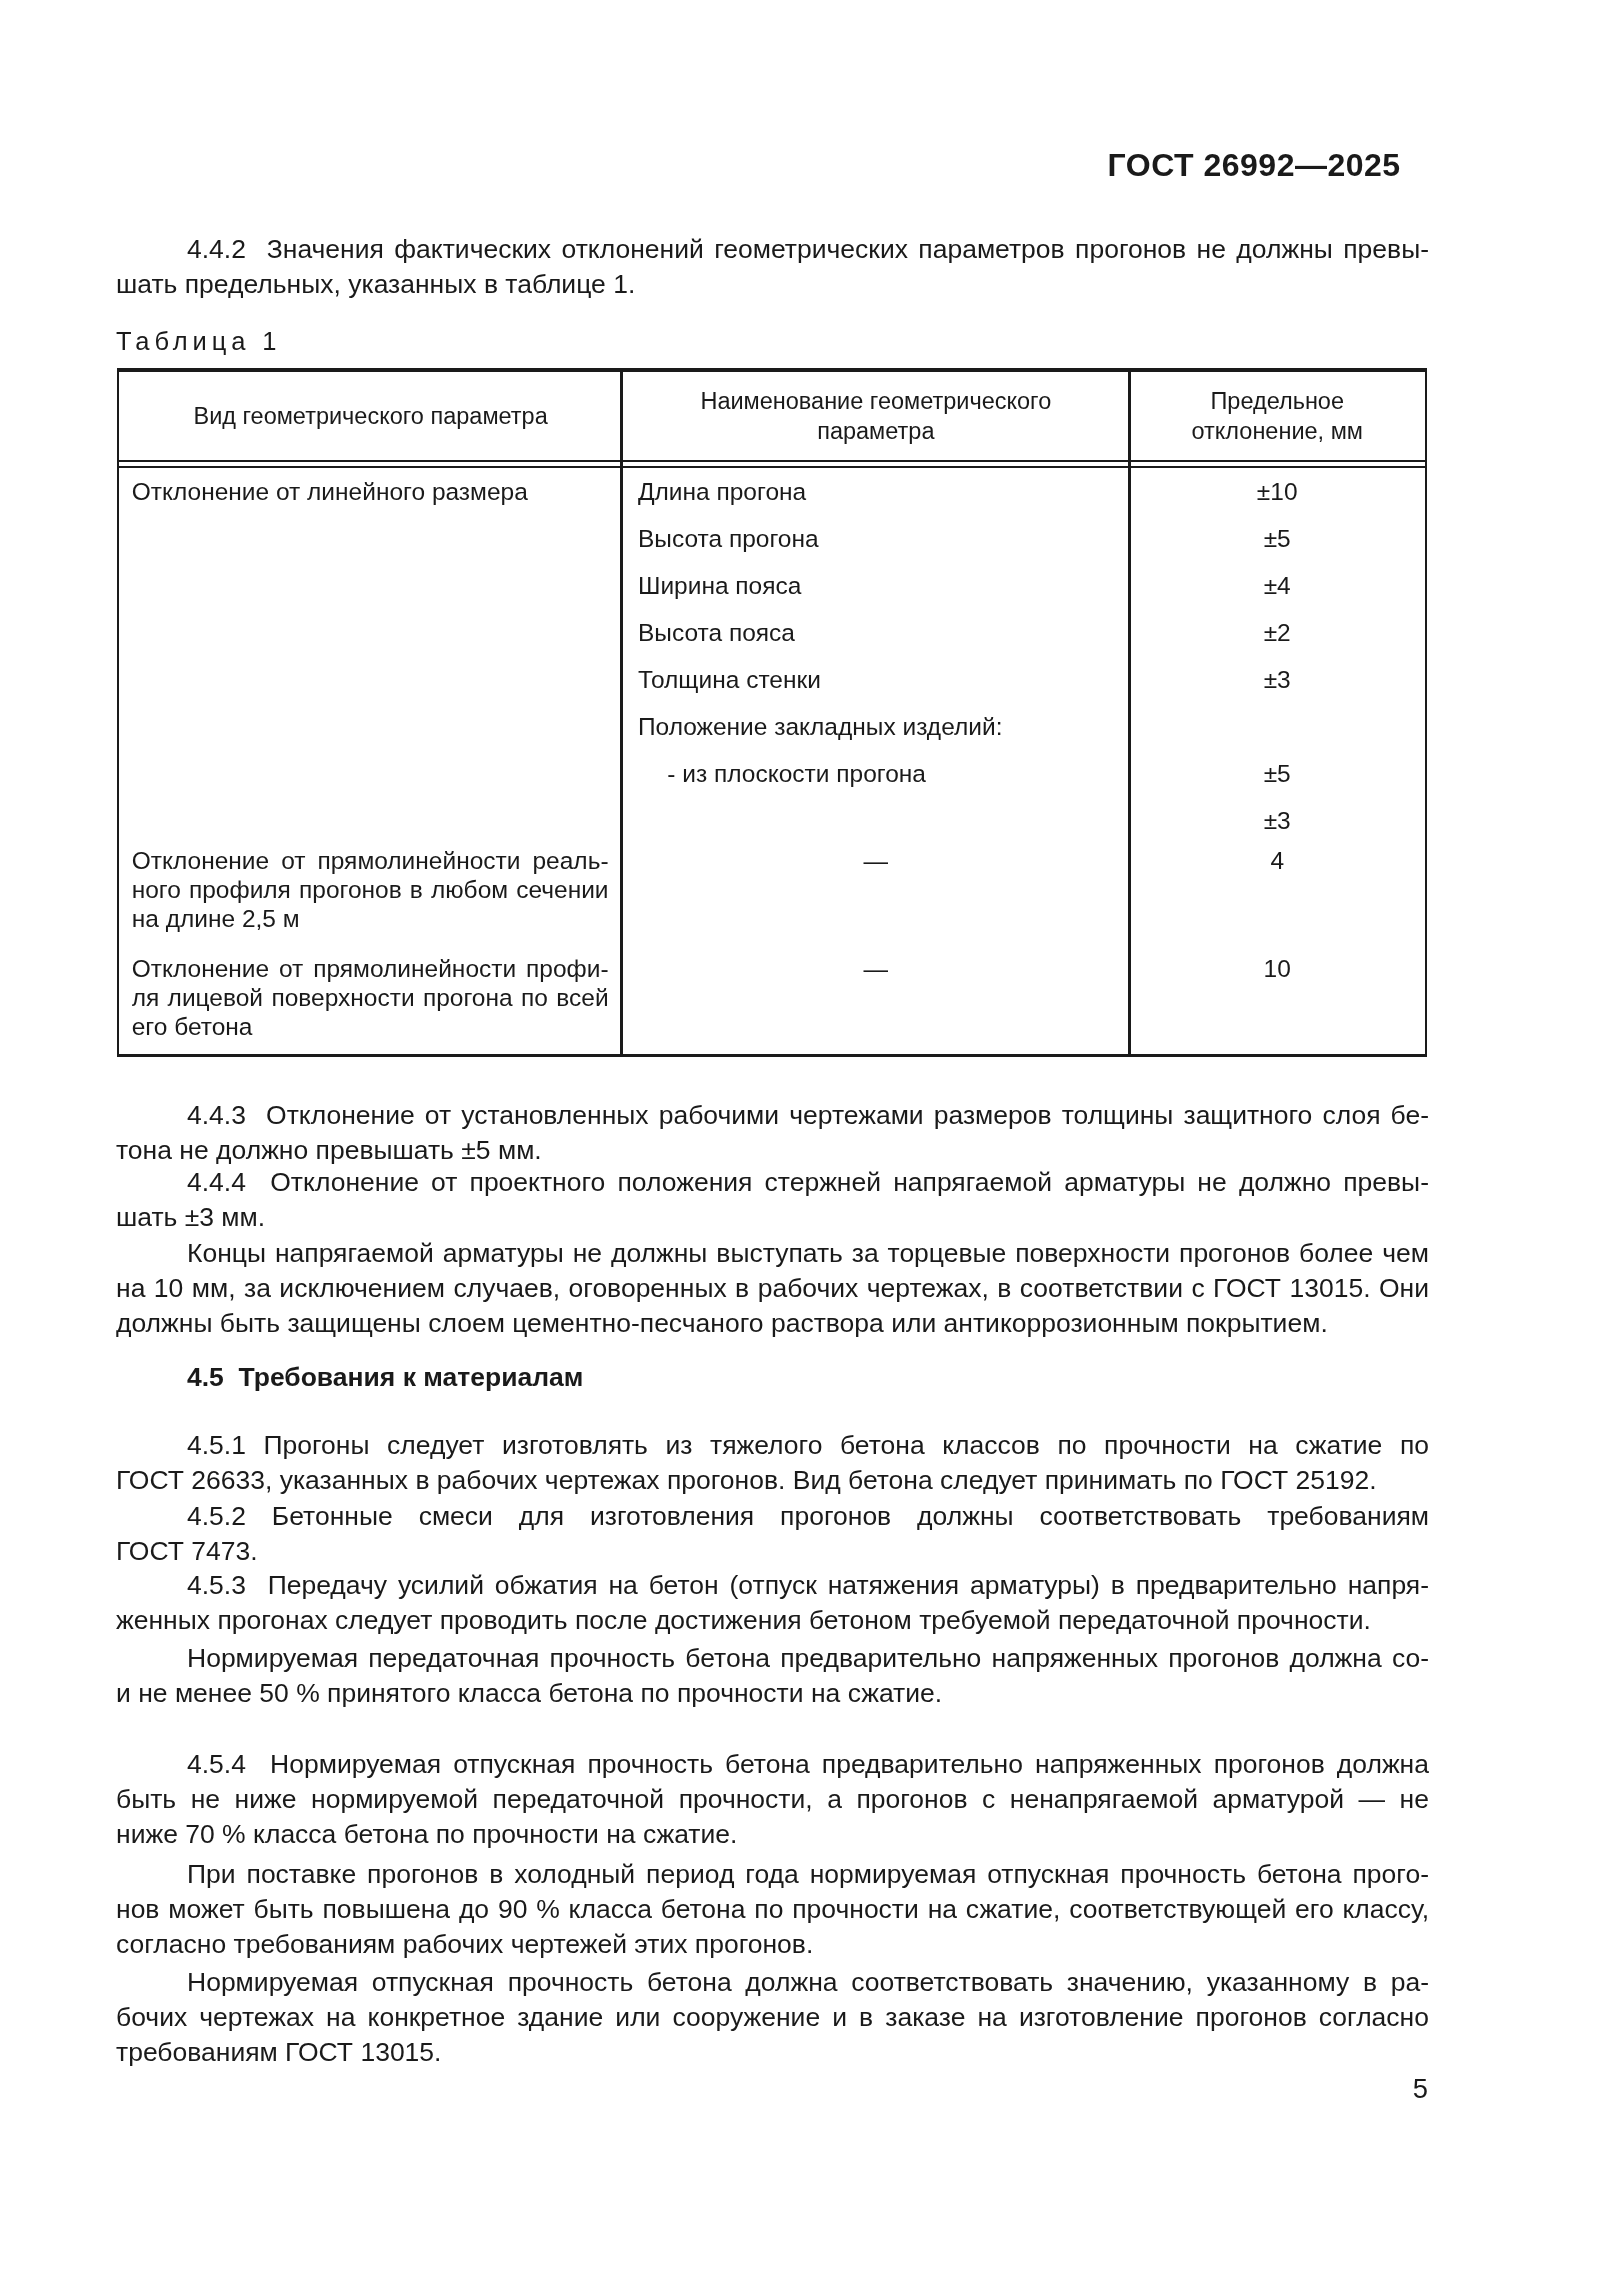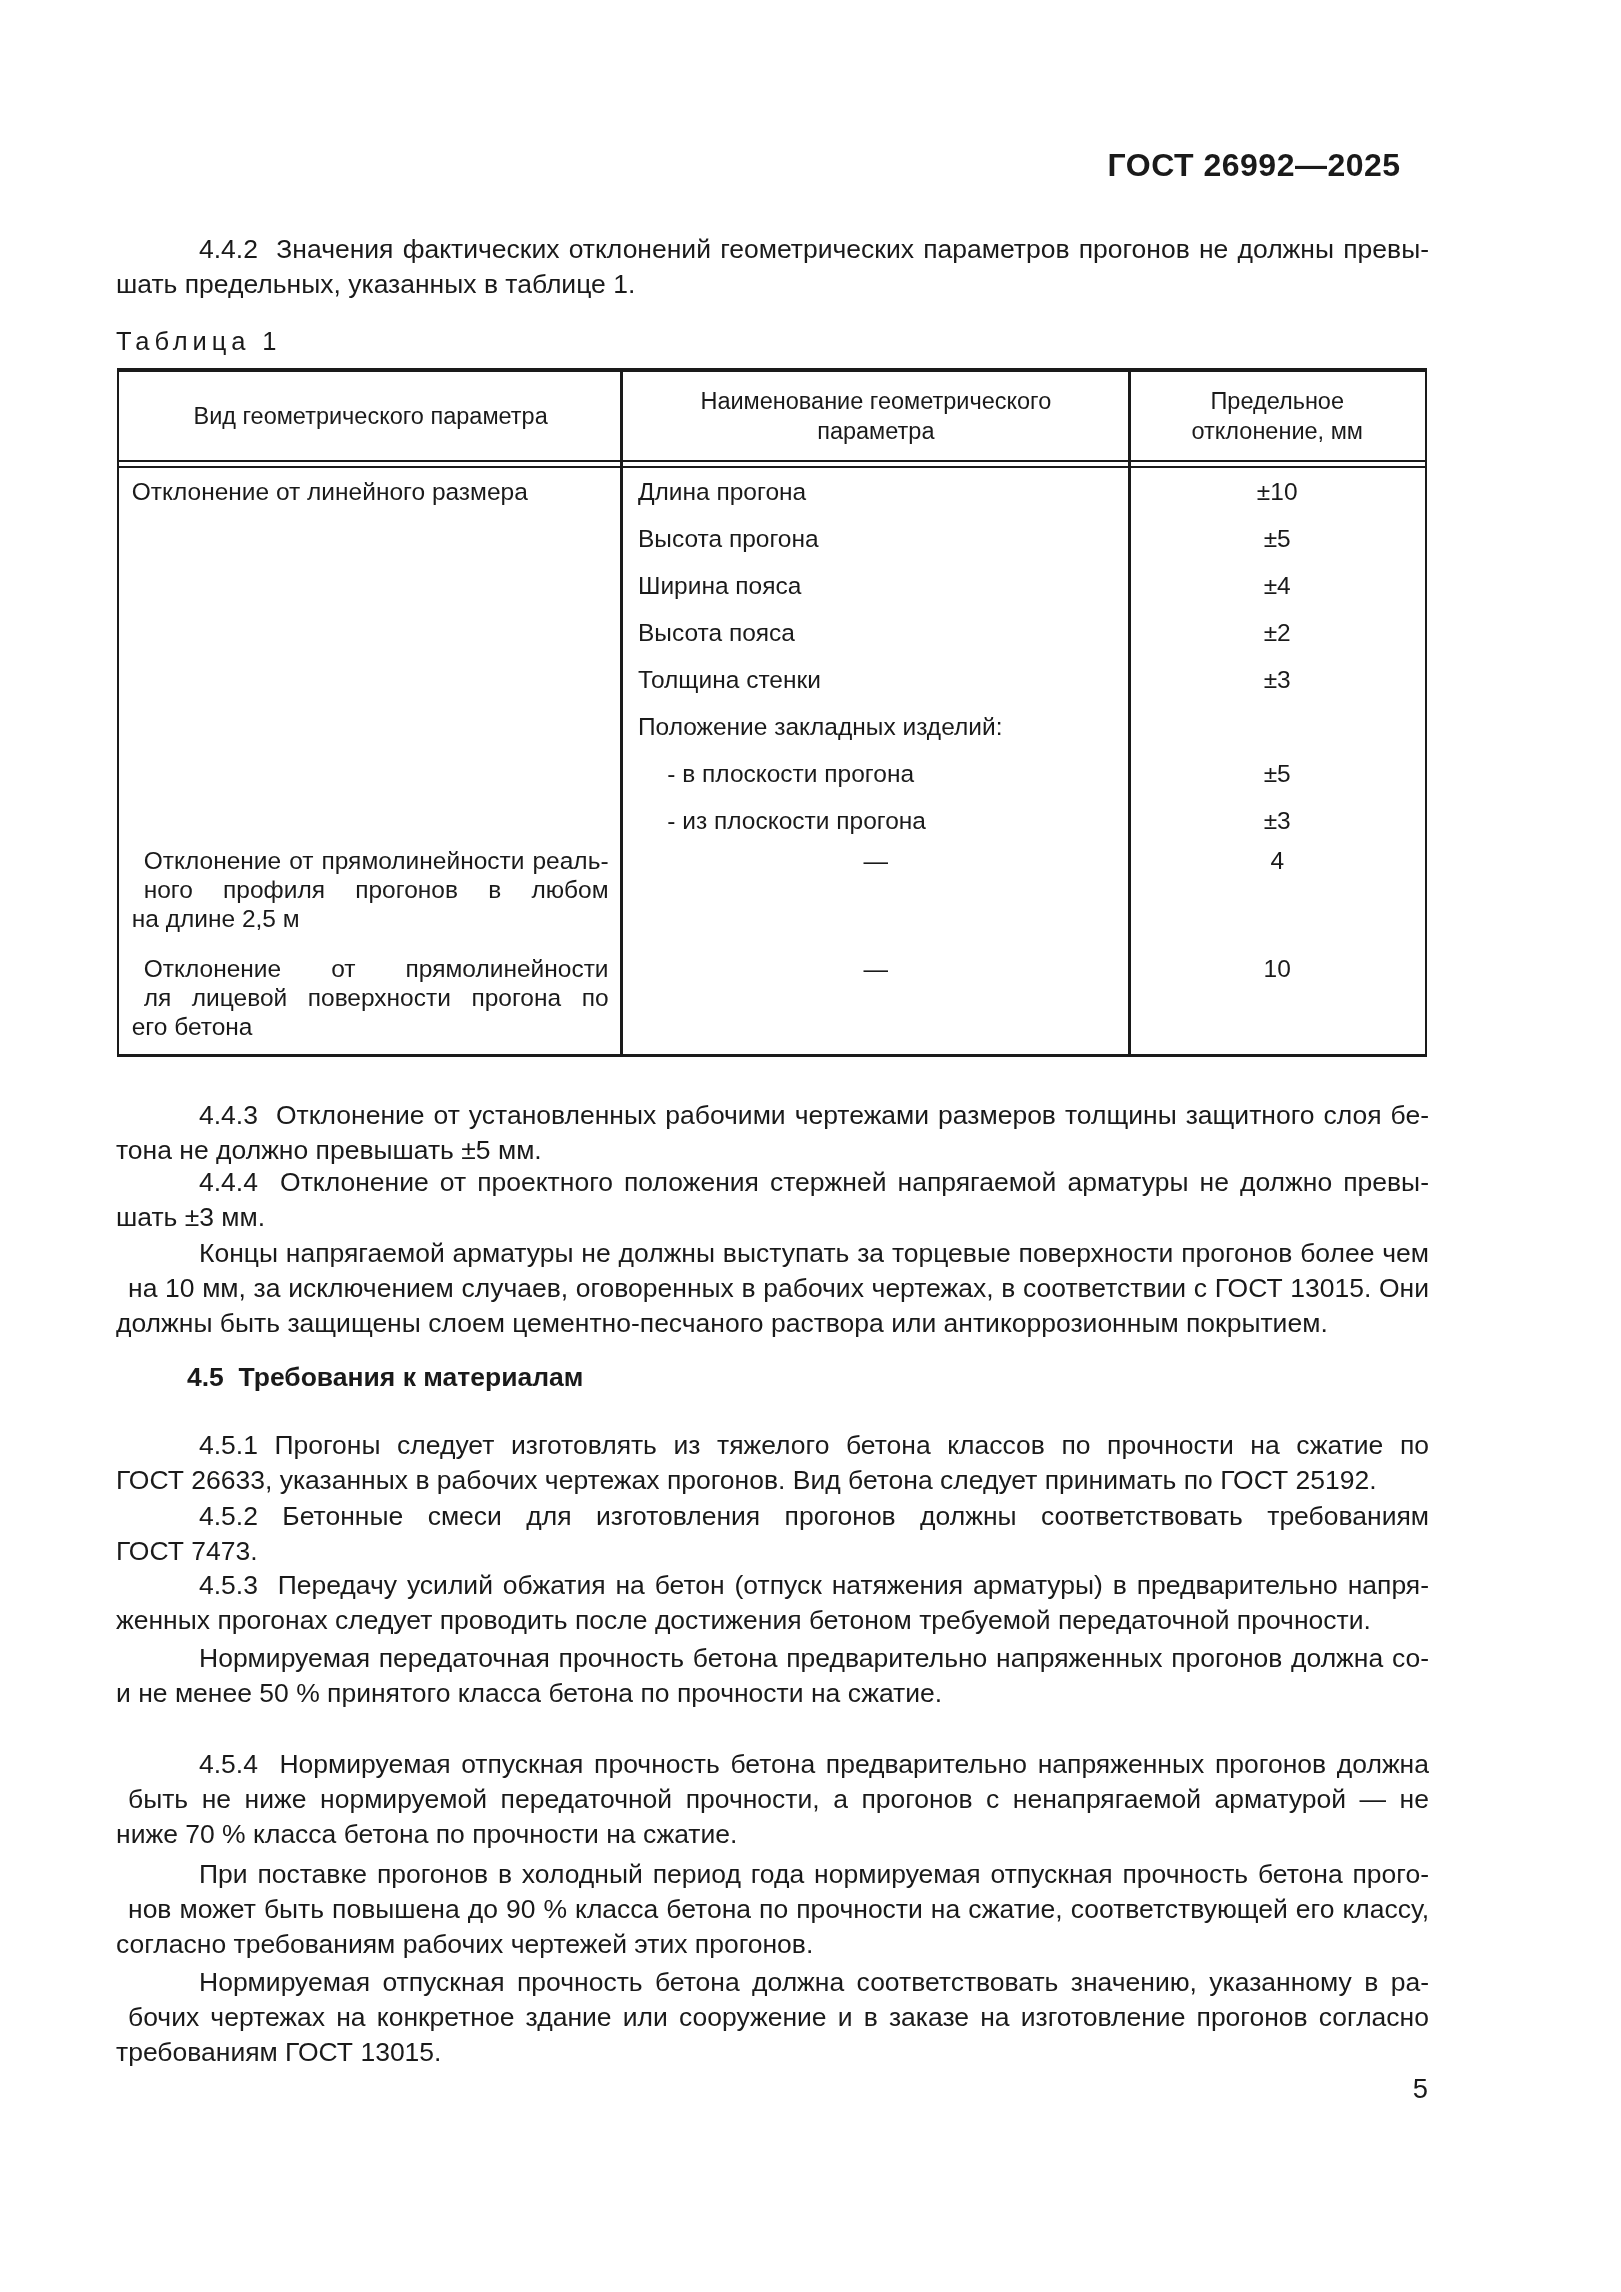--- a/index.html
+++ b/index.html
@@ -12,21 +12,21 @@
     font-family:"Liberation Sans","DejaVu Sans",sans-serif;
     overflow:hidden;
   }
   .gost-header{
     position:absolute;top:147px;left:116px;width:1312px;
     text-align:right;padding-right:27.4px;box-sizing:border-box;
     font-size:32px;font-weight:bold;letter-spacing:0.5px;
   }
   .para{position:absolute;left:116px;width:1313px;font-size:26.5px;}
   .line{height:35px;line-height:35px;overflow:hidden;}
-  .jl{text-align:justify;text-align-last:justify;margin-left:12px;}
+  .jl{text-align:justify;text-align-last:justify;}
   .ind{text-indent:71px;}
   .tbl-label{
     position:absolute;top:327px;left:116px;
     font-size:25.5px;letter-spacing:4.9px;
   }
   .tbl{
     position:absolute;left:117px;top:368px;width:1310px;height:689px;
     border:2px solid #1a1a1a;border-top-width:4.9px;border-bottom-width:3.9px;
     box-sizing:border-box;font-size:24.5px;
   }
@@ -90,21 +90,20 @@
       <div class="g-c1">
         <div class="ptype">Отклонение от линейного размера</div>
       </div>
       <div class="g-c2">
         <div class="srow">Длина прогона</div>
         <div class="srow">Высота прогона</div>
         <div class="srow">Ширина пояса</div>
         <div class="srow">Высота пояса</div>
         <div class="srow">Толщина стенки</div>
         <div class="srow">Положение закладных изделий:</div>
-        <div class="srow indent">- в плоскости прогона</div>
         <div class="srow indent">- из плоскости прогона</div>
       </div>
       <div class="g-c3">
         <div class="sval">±10</div>
         <div class="sval">±5</div>
         <div class="sval">±4</div>
         <div class="sval">±2</div>
         <div class="sval">±3</div>
         <div class="sval"></div>
         <div class="sval">±5</div>

